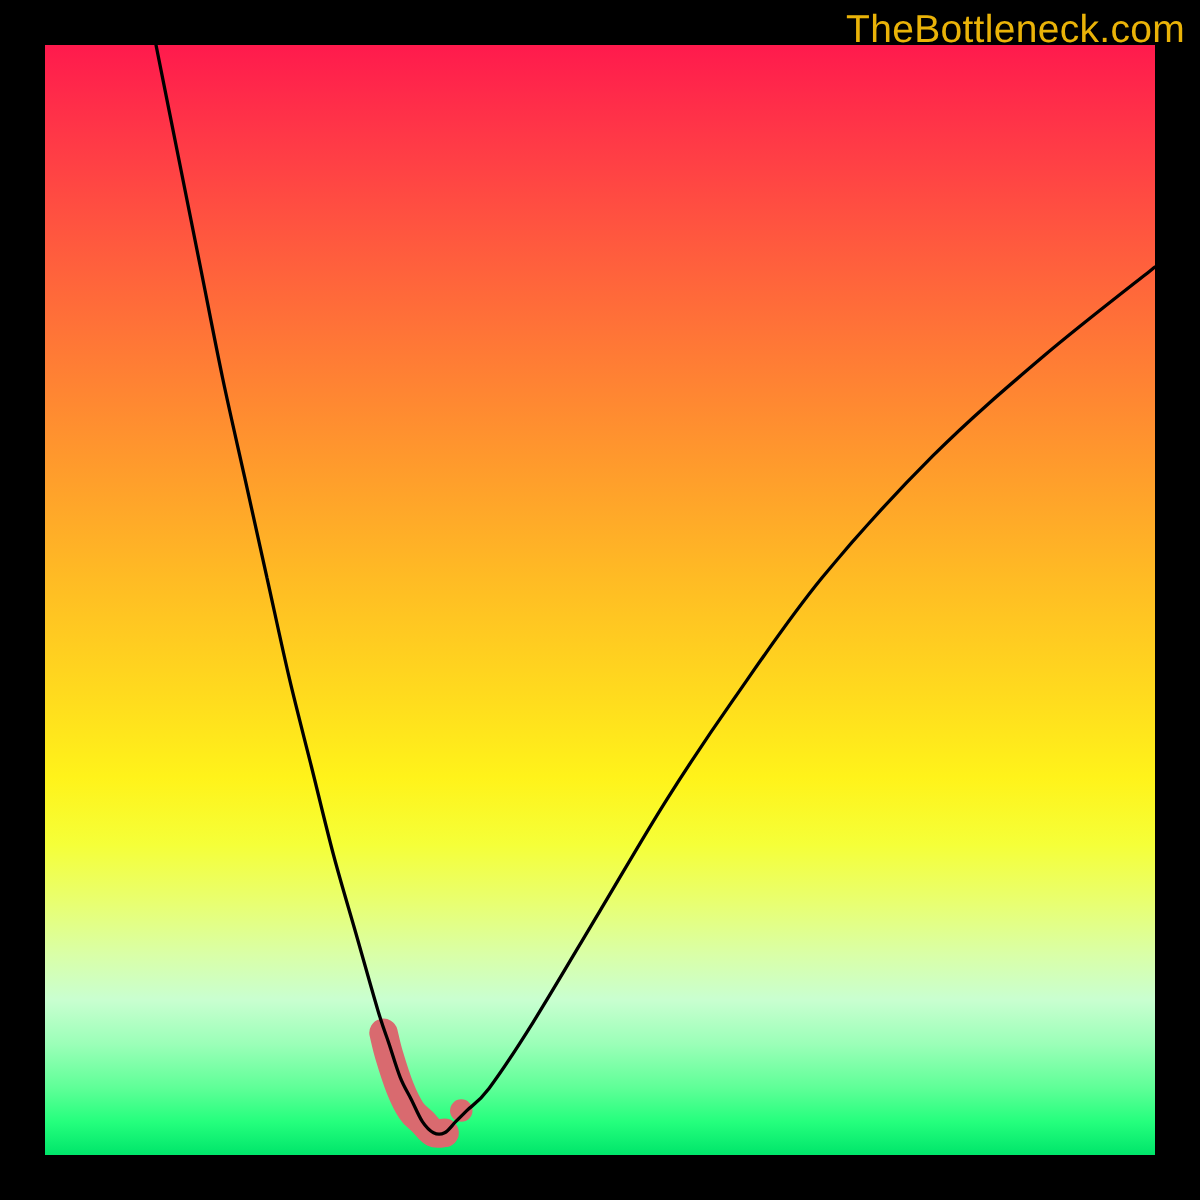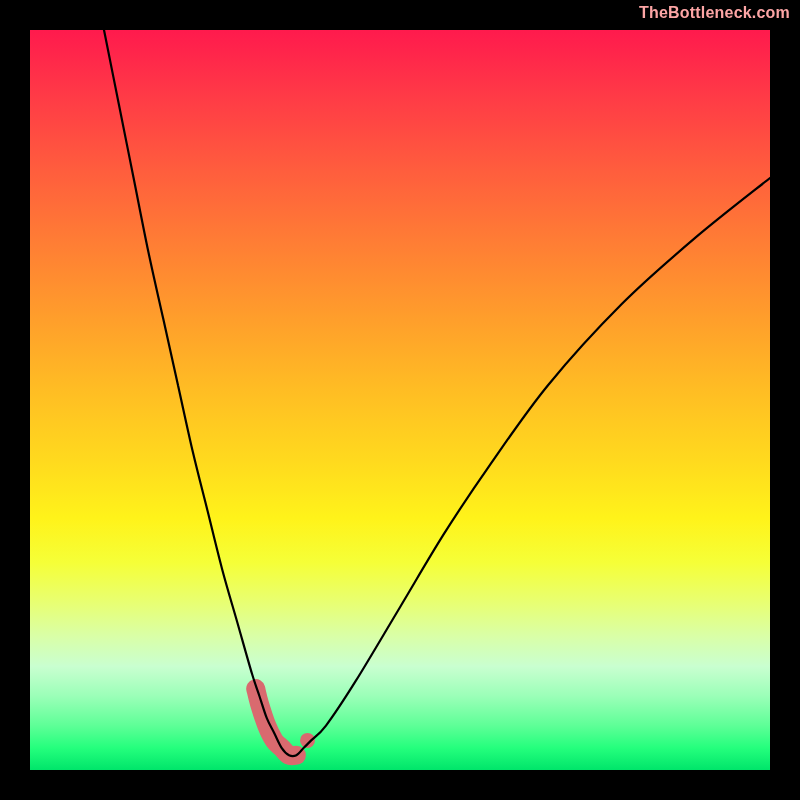--- a/index.html
+++ b/index.html
@@ -43,23 +43,23 @@
       #9bffb8 90%,
       #5eff97 94%,
       #25ff7d 97%,
       #00e56a 100%
     );
   }
   .watermark {
     position: absolute;
     top: 4px;
     right: 10px;
-    color: #fca5a5;
-    font-size: 16px;
-    font-weight: 700;
+    color: #eab308;
+    font-size: 26px;
+    font-weight: 400;
     letter-spacing: 0.2px;
   }
   svg.curve {
     position: absolute;
     left: 0;
     top: 0;
     width: 740px;
     height: 740px;
     overflow: visible;
   }

